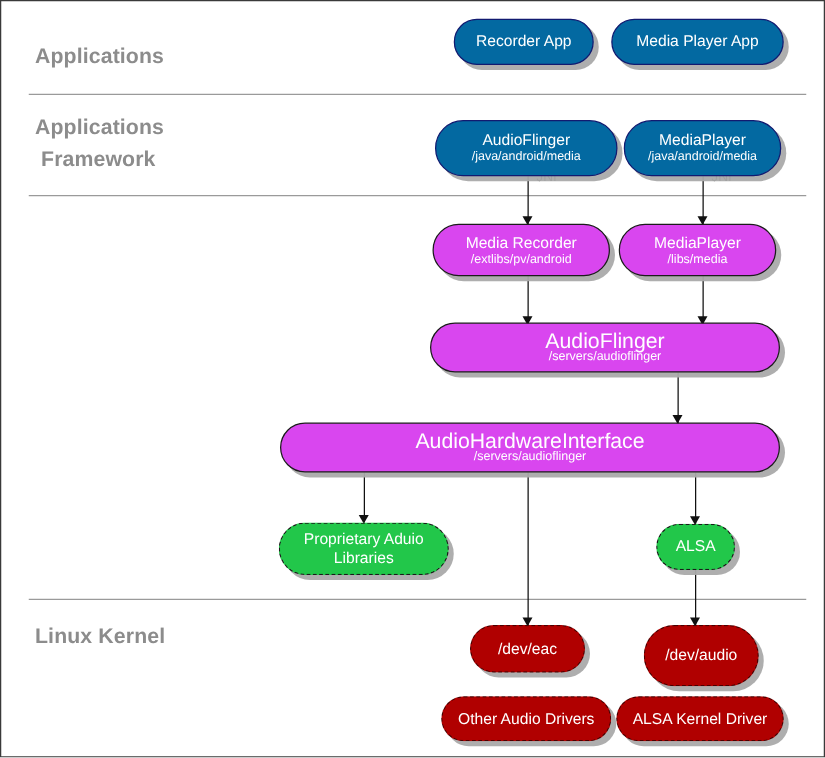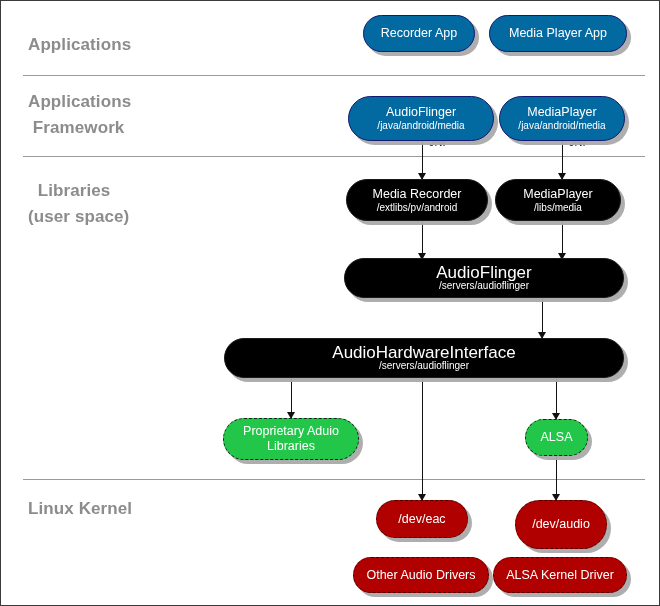--- a/index.html
+++ b/index.html
@@ -71,21 +71,21 @@
   .node .title.two-line {
     white-space: normal;
     line-height: 15px;
   }
 
   .node.blue {
     background: #0369a1;
     border: 1px solid #111a70;
   }
   .node.green {
-    background: #000000;
+    background: #d946ef;
     border: 1px solid #1b1b1b;
   }
   .node.green-dashed {
     background: #22c74a;
     border: 1px dashed #1b1b1b;
   }
   .node.red-dashed {
     background: #b00000;
     border: 1px dashed #4a0000;
   }
@@ -121,22 +121,20 @@
 
   <div class="divider" style="top:74px;"></div>
   <div class="divider" style="top:155px;"></div>
   <div class="divider" style="top:478px;"></div>
 
   <div class="layer-label" style="left:27px; top:31px;">Applications</div>
 
   <div class="layer-label" style="left:27px; top:88px;">Applications
  Framework</div>
 
-  <div class="layer-label" style="left:27px; top:177px;">  Libraries
-(user space)</div>
 
   <div class="layer-label" style="left:27px; top:495px;">Linux Kernel</div>
 
   <div class="vline" style="left:421px; top:140px; height:39px;"></div>
   <div class="arrowhead" style="left:417px; top:172px;"></div>
   <div class="jni-label" style="left:428px; top:135px;">JNI</div>
 
   <div class="vline" style="left:561px; top:140px; height:39px;"></div>
   <div class="arrowhead" style="left:557px; top:172px;"></div>
   <div class="jni-label" style="left:568px; top:135px;">JNI</div>

